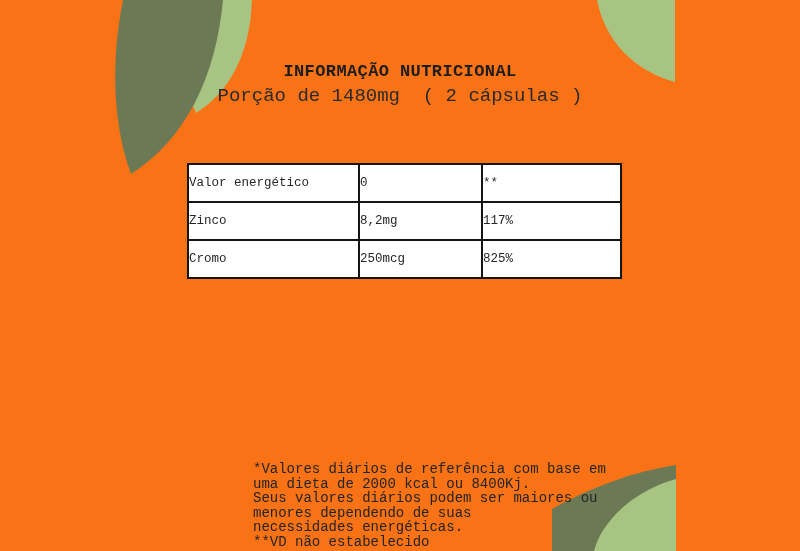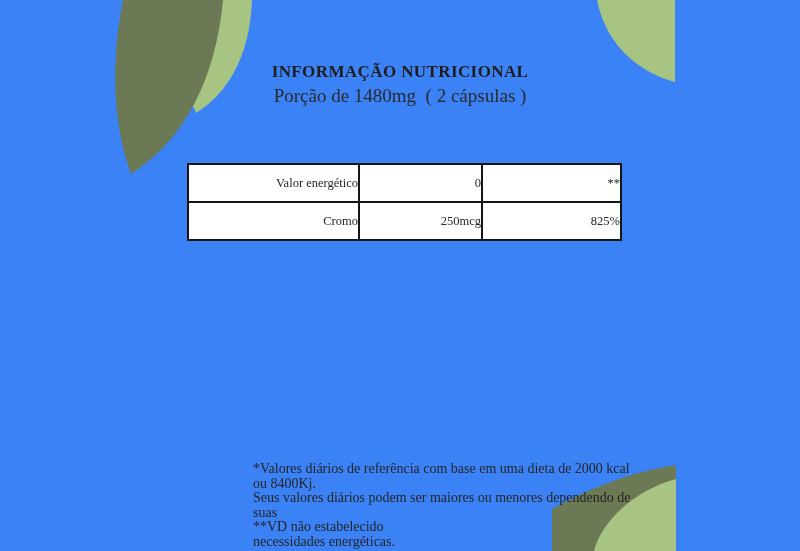--- a/index.html
+++ b/index.html
@@ -1,22 +1,22 @@
 <!DOCTYPE html>
 <html><head>
 <meta charset="utf-8">
 <style>
   * { margin:0; padding:0; box-sizing:border-box; }
   html,body { background:#ffffff; }
   .canvas {
     position:relative;
     width:800px; height:551px;
-    background:#3b82f6;
+    background:#f97316;
     overflow:hidden;
-    font-family:Liberation Serif, serif;
+    font-family:Liberation Mono, monospace;
     color:#222222;
   }
   .decor {
     position:absolute; left:0; top:0; width:800px; height:551px;
     pointer-events:none;
   }
   .header-block {
     position:absolute; top:62px; left:0; width:800px;
     text-align:center;
   }
@@ -35,21 +35,21 @@
     table-layout:fixed;
   }
   table.nutrition td {
     border:2px solid #151515;
     font-size:12.5px;
     vertical-align:middle;
     color:#262626;
     background:#ffffff;
   }
   td.hdr { font-weight:700; height:35px; padding-left:13px; text-align:left; }
-  td.name-cell, td.amount-cell, td.vd-cell { height:38px; text-align:right; }
+  td.name-cell, td.amount-cell, td.vd-cell { height:38px; text-align:left; }
   .footnote {
     position:absolute; left:253px; top:462px; width:380px;
     font-size:14px; line-height:14.5px; color:#242424;
   }
 </style>
 </head>
 <body>
 
 <div class="canvas">
 
@@ -72,27 +72,32 @@
         <col style="width:123px">
         <col style="width:139px">
     </colgroup>
     <tbody>
     <tr>
       <td class="name-cell">Valor energético</td>
       <td class="amount-cell">0</td>
       <td class="vd-cell">**</td>
     </tr>
     <tr>
+      <td class="name-cell">Zinco</td>
+      <td class="amount-cell">8,2mg</td>
+      <td class="vd-cell">117%</td>
+    </tr>
+    <tr>
       <td class="name-cell">Cromo</td>
       <td class="amount-cell">250mcg</td>
       <td class="vd-cell">825%</td>
     </tr>
   </tbody>
     </table>
 
   <div class="footnote">
     <div>*Valores diários de referência com base em uma dieta de 2000 kcal ou 8400Kj.</div>
     <div>Seus valores diários podem ser maiores ou menores dependendo de suas</div>
+    <div>necessidades energéticas.</div>
     <div>**VD não estabelecido</div>
-    <div>necessidades energéticas.</div>
   </div>
 
 </div>
 
 </body></html>

